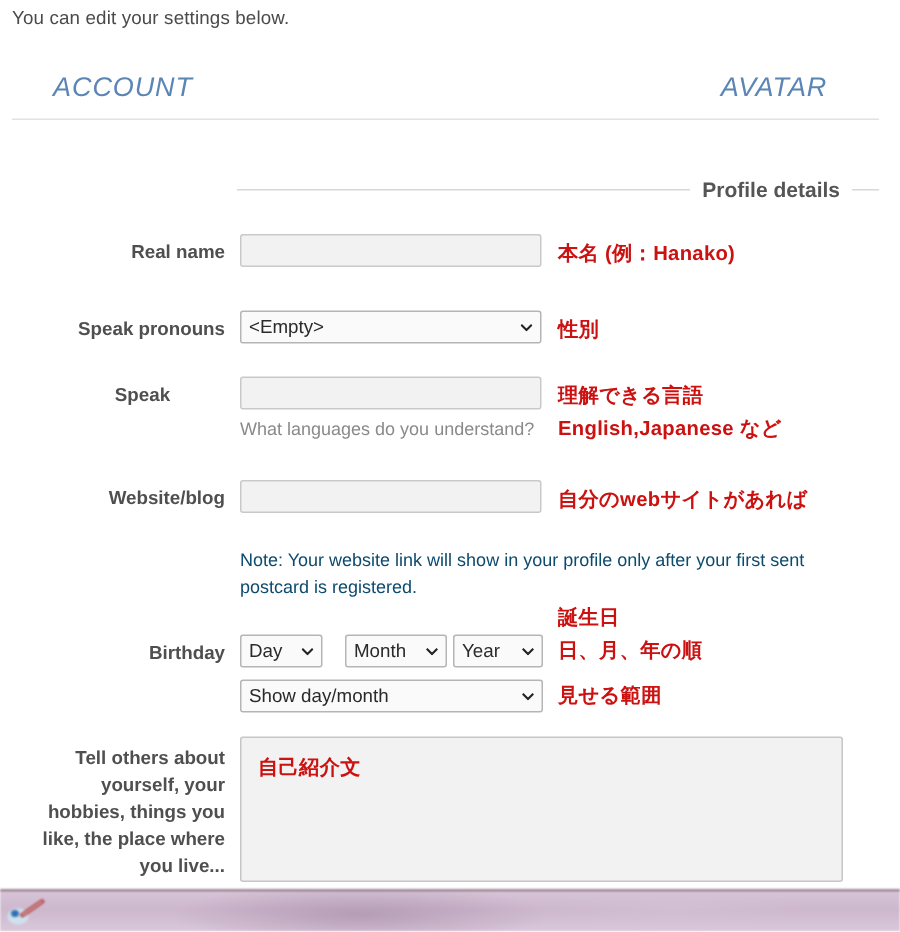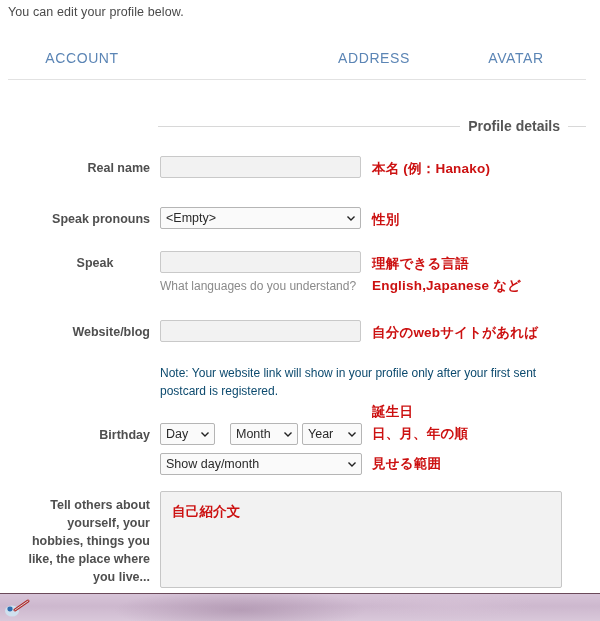--- a/index.html
+++ b/index.html
@@ -34,25 +34,26 @@
     width: 578px;
     height: 36px;
     border-bottom: 1px solid #e2e2e2;
   }
   .tab {
     position: absolute;
     top: 0;
     height: 35px;
     line-height: 30px;
     text-align: center;
-    font-size: 14px;
+    font-size: 18px;
     color: #5b85b5;
     letter-spacing: 0.6px;
     cursor: pointer;
     user-select: none;
+    font-style: italic;
   }
   .tab.active {
     color: #3d6fa5;
     border-bottom: 3px solid #1d5da3;
   }
   .tab-0 { left: 0px;   width: 148px; }
   .tab-1 { left: 148px; width: 146px; }
   .tab-2 { left: 294px; width: 144px; }
   .tab-3 { left: 438px; width: 140px; }
 
@@ -188,25 +189,24 @@
     position: absolute;
     left: 4px;
     top: 4px;
     width: 26px;
     height: 20px;
   }
 </style>
 </head>
 <body>
 
-<div class="notice">You can edit your profile below.</div>
+<div class="notice">You can edit your settings below.</div>
 
 <div class="tabbar">
   <div class="tab tab-0">ACCOUNT</div>
-  <div class="tab tab-2">ADDRESS</div>
   <div class="tab tab-3">AVATAR</div>
 </div>
 
 <div class="section-head">
   <div class="rule"></div>
   <div class="title">Profile details</div>
   <div class="rule short"></div>
 </div>
 
 <div class="row-label" style="left:30px; top:160px; width:120px;">Real name</div>

